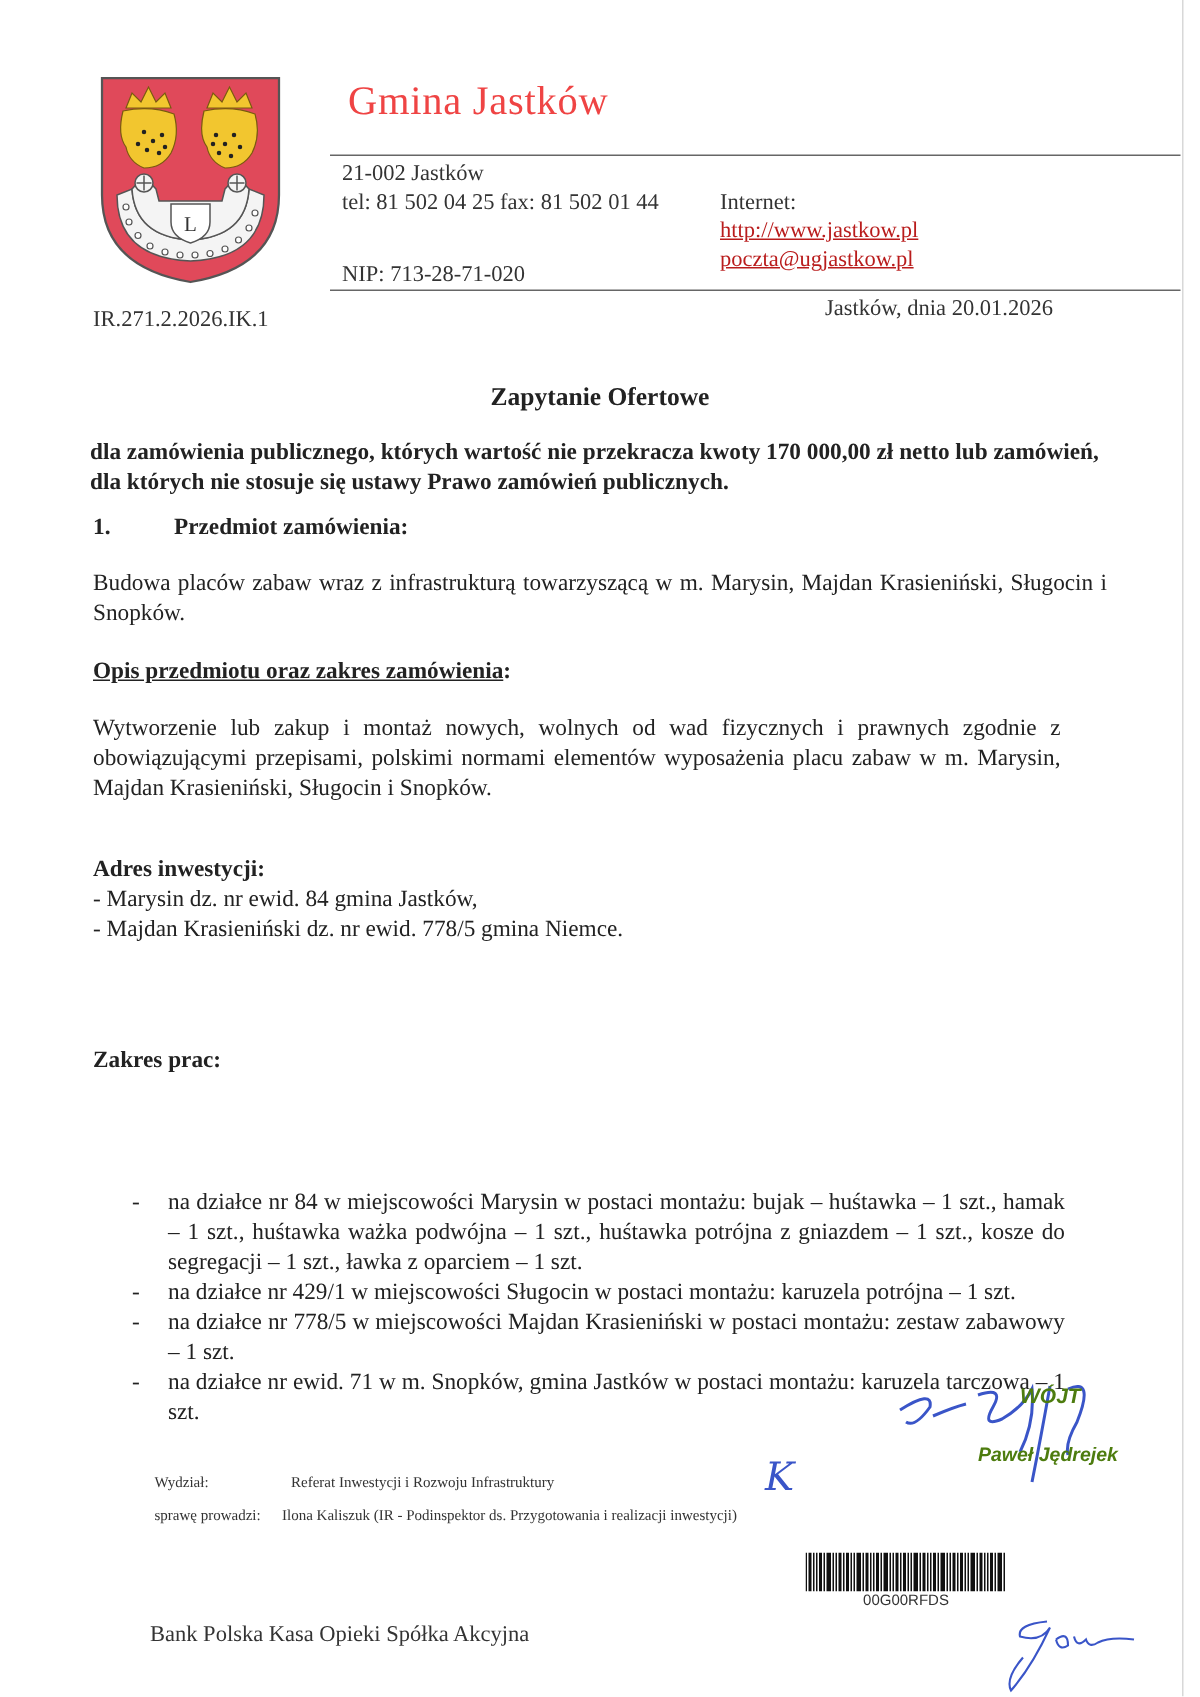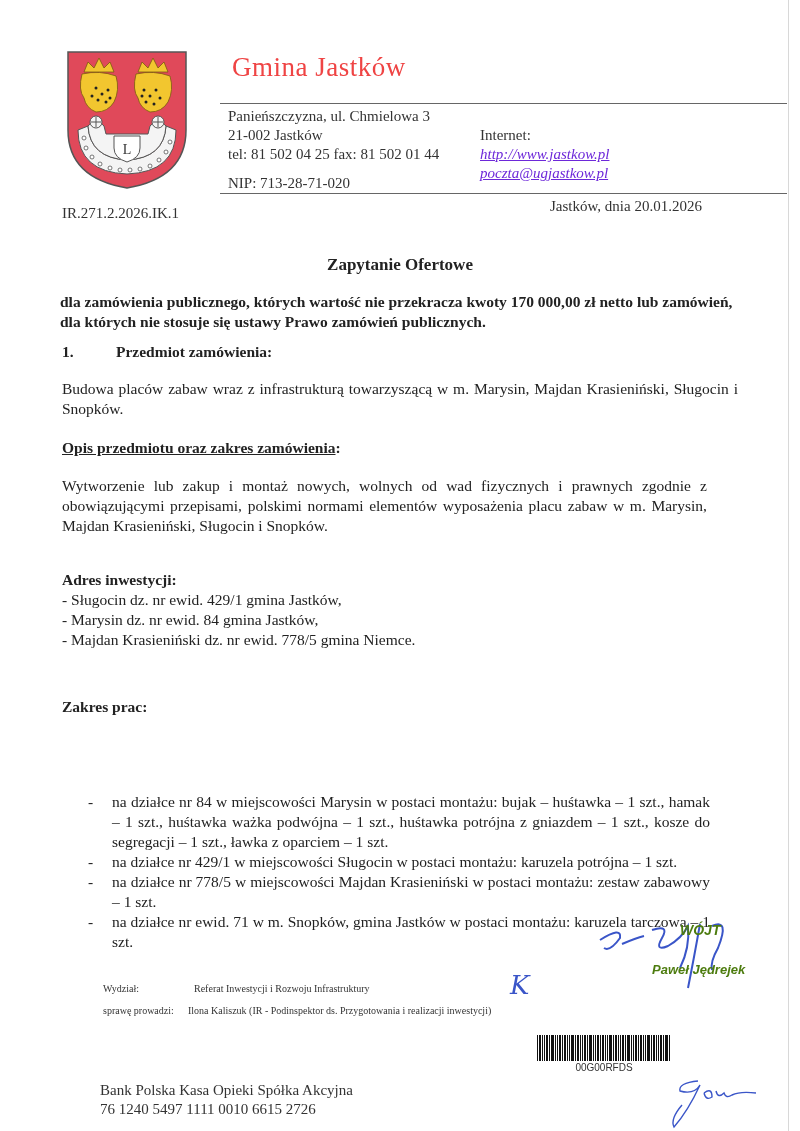--- a/index.html
+++ b/index.html
@@ -3,21 +3,21 @@
 <meta charset="utf-8">
 <style>
   html, body { margin:0; padding:0; background:#ffffff; }
   body { width:800px; height:1131px; position:relative; overflow:hidden;
          font-family:"Liberation Serif","DejaVu Serif",serif; color:#222; }
   .abs { position:absolute; }
   .crest { left:66px; top:50px; width:122px; height:140px; }
   .org-name { left:232px; top:52px; font-size:27px; letter-spacing:0.5px; color:#ef4444; }
   .rule { height:1px; background:#666; }
   .addr { font-size:15px; line-height:19px; color:#333; }
-  .link { color:#6d28d9; text-decoration:underline;font-style:italic; }
+  .link { color:#b91c1c; text-decoration:underline; }
   .ref { left:62px; top:205px; font-size:15px; color:#333; }
   .date { left:550px; top:198px; font-size:15px; color:#333; }
   .title { left:0; width:800px; top:255px; text-align:center; font-weight:bold; font-size:17px; }
   .subtitle { left:60px; width:680px; top:292px; text-align:left; font-weight:bold; font-size:15.5px; line-height:20px; }
   .body { font-size:15.5px; line-height:20px; color:#222; }
   .justify { text-align:justify; text-align-last:left; }
   .sec-num { left:62px; top:343px; font-weight:bold; font-size:15.5px; }
   .sec-title { left:116px; top:343px; font-weight:bold; font-size:15.5px; }
   .bold { font-weight:bold; }
   .u { text-decoration:underline; }
@@ -87,21 +87,20 @@
 
     <path d="M48 86 H74 V98 Q74 108 61 112 Q48 108 48 98 Z" fill="#fff" stroke="#555" stroke-width="1"></path>
     <text x="61" y="104" text-anchor="middle" font-family="Liberation Serif, serif" font-size="14" fill="#333">L</text>
   </svg>
 </div>
 
 <div class="abs org-name">Gmina Jastków</div>
 <div class="abs rule" style="left:220px; top:103px; width:567px;"></div>
 
 <div class="abs addr" style="left:228px; top:107px;">
-  <div>Panieńszczyzna, ul. Chmielowa 3</div>
   <div>21-002 Jastków</div>
   <div>tel: 81 502 04 25 fax: 81 502 01 44</div>
 </div>
 <div class="abs addr" style="left:228px; top:174px;">NIP: 713-28-71-020</div>
 
 <div class="abs addr" style="left:480px; top:126px;">
   <div>Internet:</div>
   <div><span class="link">http://www.jastkow.pl</span></div>
   <div><span class="link">poczta@ugjastkow.pl</span></div>
 </div>
@@ -118,21 +117,20 @@
 
 <div class="abs body justify" style="left:62px; top:379px; width:676px;">Budowa placów zabaw wraz z infrastrukturą towarzyszącą w m. Marysin, Majdan Krasieniński, Sługocin i Snopków.</div>
 
 <div class="abs body" style="left:62px; top:438px;">
   <span class="bold u">Opis przedmiotu oraz zakres zamówienia</span><span class="bold">:</span>
 </div>
 <div class="abs body justify" style="left:62px; top:476px; width:645px;">Wytworzenie lub zakup i montaż nowych, wolnych od wad fizycznych i prawnych zgodnie z obowiązującymi przepisami, polskimi normami elementów wyposażenia placu zabaw w m. Marysin, Majdan Krasieniński, Sługocin i Snopków.</div>
 
 <div class="abs body" style="left:62px; top:570px; width:500px;">
   <div class="bold">Adres inwestycji:</div>
-  <div>- Sługocin dz. nr ewid. 429/1 gmina Jastków,</div>
   <div>- Marysin dz. nr ewid. 84 gmina Jastków,</div>
   <div>- Majdan Krasieniński dz. nr ewid. 778/5 gmina Niemce.</div>
 </div>
 
 <div class="abs body" style="left:62px; top:697px; width:660px;">
   <div class="bold">Zakres prac:</div>
 </div>
 
 <ul class="abs body dash" style="left:60px; top:792px; width:650px;">
   <li class="justify"><span class="dash-mark">-</span><span>na działce nr 84  w miejscowości Marysin  w postaci  montażu:  bujak – huśtawka – 1 szt., hamak – 1 szt., huśtawka ważka podwójna – 1 szt., huśtawka potrójna z gniazdem – 1 szt., kosze do segregacji – 1 szt., ławka z oparciem – 1 szt.</span></li>
@@ -218,16 +216,15 @@
 <div class="abs barcode-text">00G00RFDS</div>
 
 <div class="abs" style="left:668px; top:1075px; width:100px; height:56px;">
   <svg width="100" height="56" viewBox="0 0 100 56">
     <path d="M30 6 Q10 8 12 16 Q26 20 32 10 Q20 36 6 52 Q2 44 14 30 M36 18 Q44 12 44 22 Q38 26 36 18 M48 16 Q50 24 56 18 Q58 24 64 20 Q72 16 88 18" fill="none" stroke="#3a55c8" stroke-width="1.4"></path>
   </svg>
 </div>
 
 <div class="abs bank">
   <div>Bank Polska Kasa Opieki Spółka Akcyjna</div>
-  <div>76 1240 5497 1111 0010 6615 2726</div>
 </div>
 
 <div class="abs edge"></div>
 
 </body></html>

